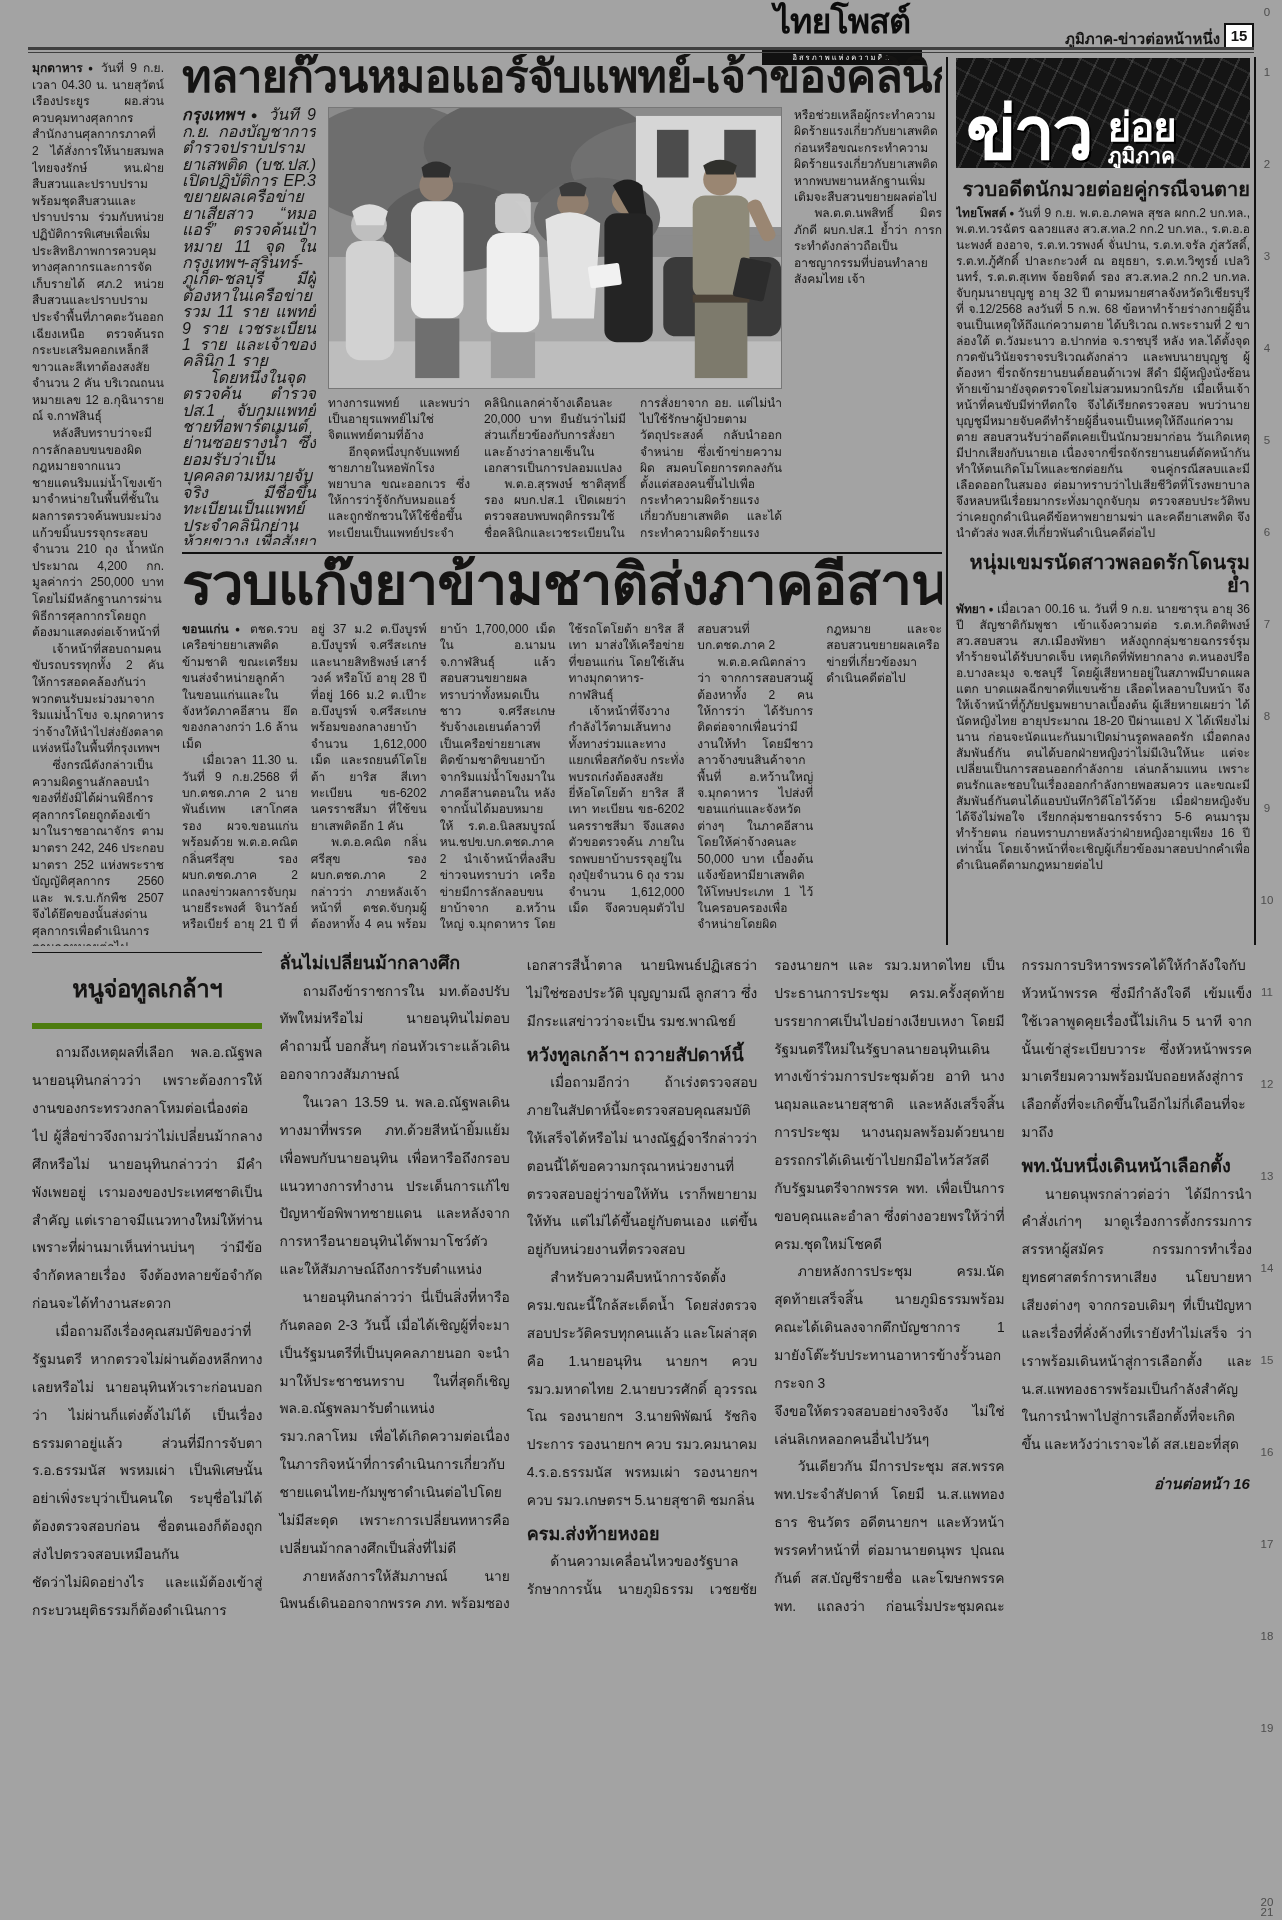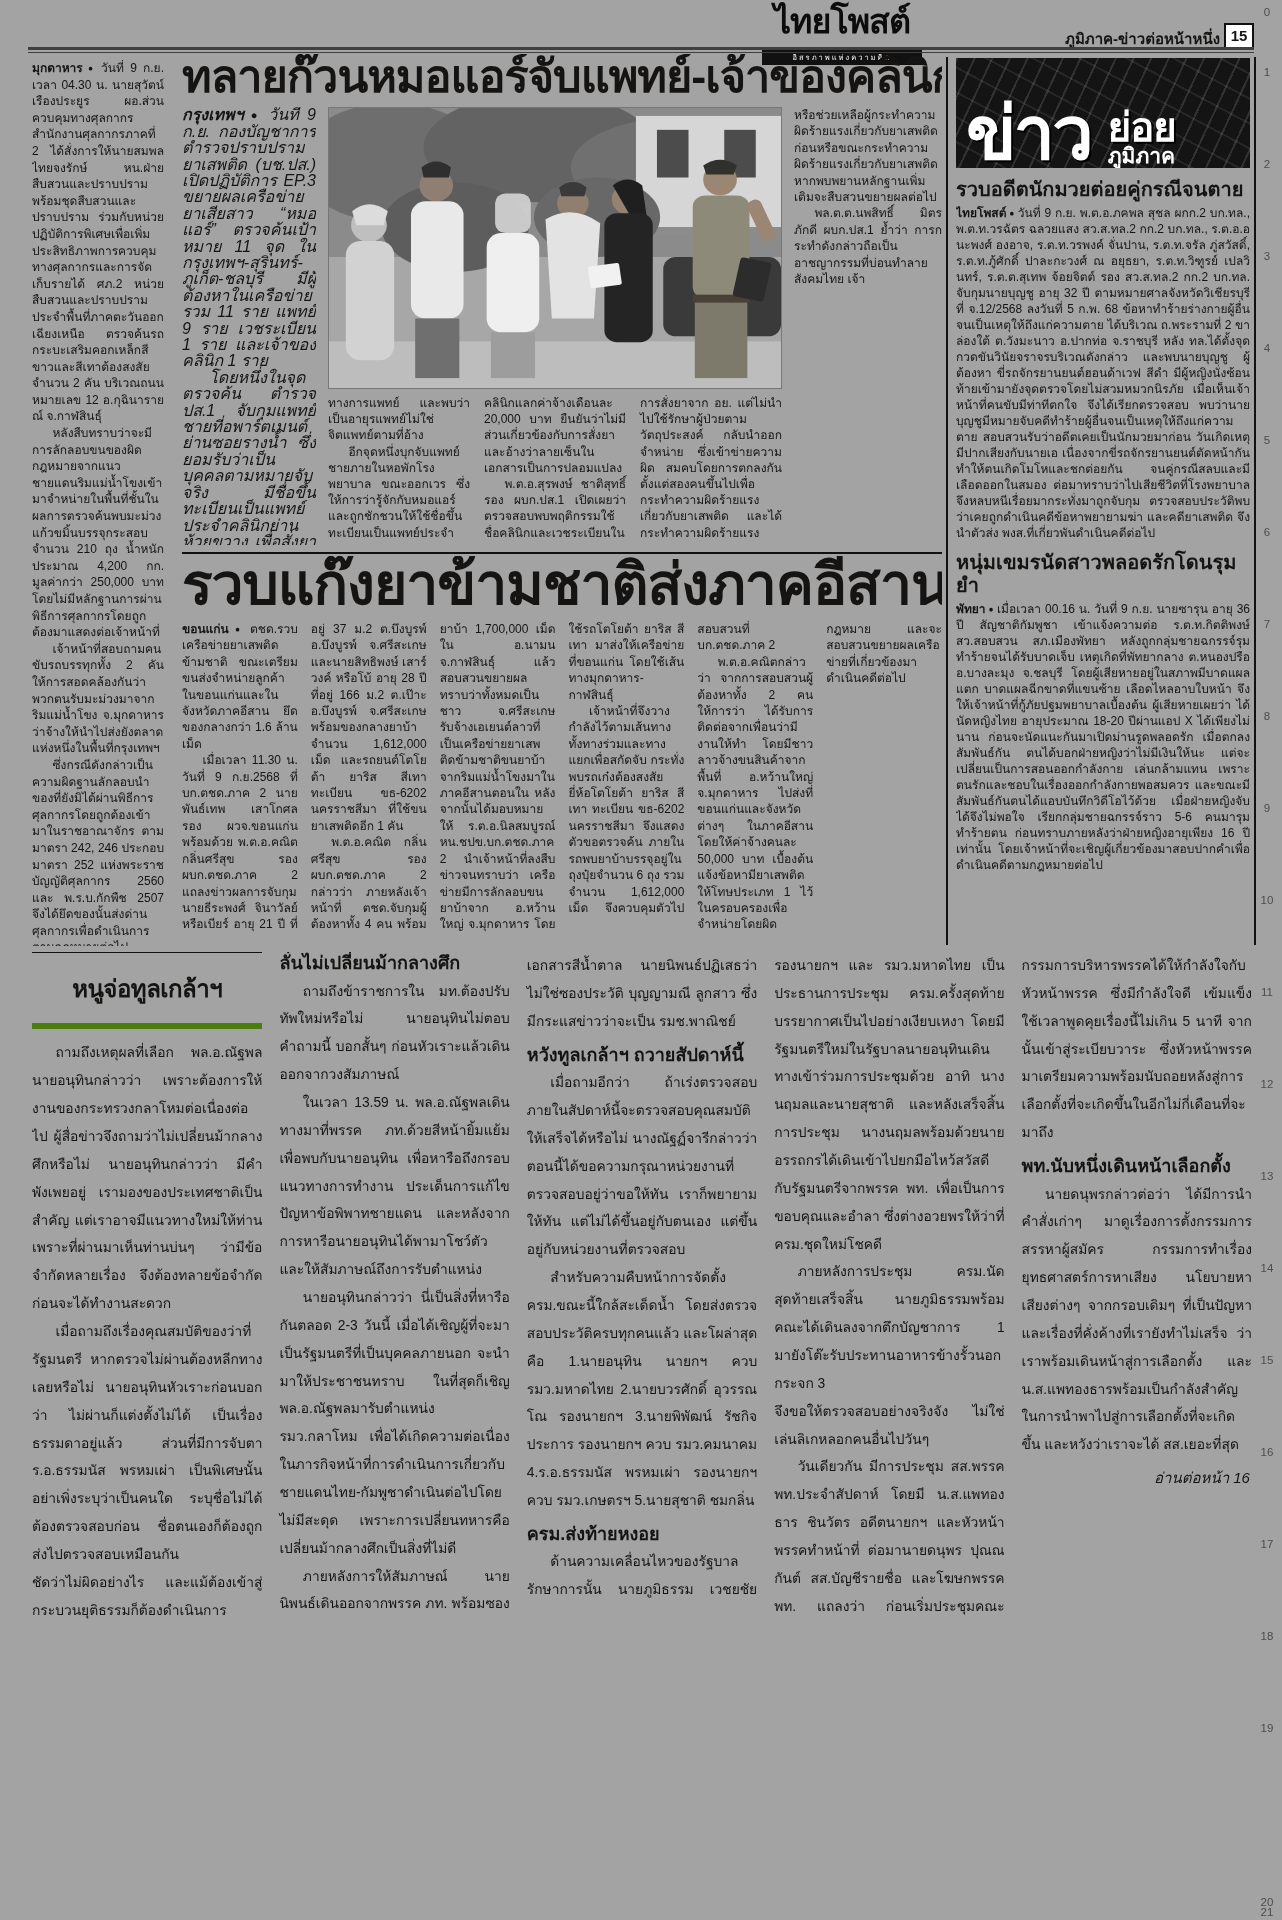--- a/index.html
+++ b/index.html
@@ -16,21 +16,21 @@
                border-top:3px solid #3f3f3f;border-bottom:1px solid #3f3f3f;}
   
   .ruler{position:absolute;right:4px;top:0;width:22px;height:1920px;font-size:11.5px;color:#4c4c4c;}
   .ruler span{position:absolute;left:0;width:22px;text-align:center;}
   
   .para{margin:0;text-align:justify;text-indent:1.7em;overflow-wrap:break-word;}
   .para.lead,.para.cont{text-indent:0;}
   .dateline{font-weight:800;}
   .bullet{font-size:.7em;vertical-align:.12em;}
   .subhead{margin:8px 0 3px;font-size:17px;font-weight:800;line-height:1.25;break-inside:avoid;text-indent:0;}
-  .more{margin:4px 2px 0 0;text-align:right;font-weight:400;font-style:italic;font-size:15px;}
+  .more{margin:10px 2px 0 0;text-align:right;font-weight:700;font-style:italic;font-size:15px;}
   
   .customs{position:absolute;left:32px;top:60px;width:132px;height:886px;overflow:hidden;}
   .customs h2{margin:0 0 8px;font-size:23px;line-height:1.3;font-weight:800;letter-spacing:-.5px;}
   .customs .flow{font-size:12px;line-height:16.6px;}
   
   .doctor{position:absolute;left:182px;top:54px;width:760px;height:496px;overflow:hidden;}
   .doctor h1{margin:0;font-size:45px;line-height:1.0;font-weight:900;letter-spacing:-1px;white-space:nowrap;}
   .doctor-grid{display:flex;gap:12px;margin-top:8px;}
   .doc-col1{width:134px;flex:0 0 auto;font-size:16px;line-height:16.4px;height:438px;overflow:hidden;font-style:italic;}
   .doc-center{flex:1 1 auto;min-width:0;}
@@ -45,21 +45,21 @@
   .v-right{left:1254px;top:57px;height:888px;}
   .briefs{position:absolute;left:956px;top:58px;width:294px;height:886px;overflow:hidden;}
   .brief-logo{height:110px;background:#141414;position:relative;overflow:hidden;
       background-image:repeating-linear-gradient(115deg,rgba(255,255,255,.12) 0 2px,transparent 2px 16px),
                        repeating-linear-gradient(28deg,rgba(255,255,255,.08) 0 2px,transparent 2px 22px);}
   .brief-logo-inner{position:absolute;left:10px;bottom:2px;display:flex;align-items:flex-end;color:#fff;gap:11px;}
   .logo-main{font-size:74px;font-weight:900;line-height:.85;letter-spacing:-3px;text-shadow:2px 2px 0 #000;}
   .logo-side{margin-left:6px;display:flex;flex-direction:column;align-items:flex-start;line-height:.9;}
   .logo-sub{font-size:40px;font-weight:900;letter-spacing:-1px;text-shadow:2px 2px 0 #000;}
   .logo-region{font-size:21px;font-weight:800;margin-top:2px;}
-  .brief-head{margin:10px 0 4px;font-size:20px;font-weight:800;line-height:1.15;}
+  .brief-head{margin:10px 0 4px;font-size:20px;font-weight:800;line-height:1.15;text-align:right;}
   .brief-flow{font-size:12px;line-height:16px;}
   
   .rule-mid{position:absolute;left:182px;top:552px;width:760px;height:0;border-top:2px solid #111;}
   .drugs{position:absolute;left:182px;top:556px;width:760px;height:390px;overflow:hidden;}
   .drugs h1{margin:0 0 8px;font-size:57px;line-height:1.0;font-weight:900;letter-spacing:-1px;white-space:nowrap;}
   .drugs-flow{column-count:6;column-gap:13px;column-fill:auto;height:312px;
               font-size:12px;line-height:16.4px;}
   
   .politics{position:absolute;left:32px;top:952px;width:1220px;height:958px;overflow:hidden;}
   .politics-flow{column-count:5;column-gap:17px;font-size:13.8px;line-height:2.02;}

